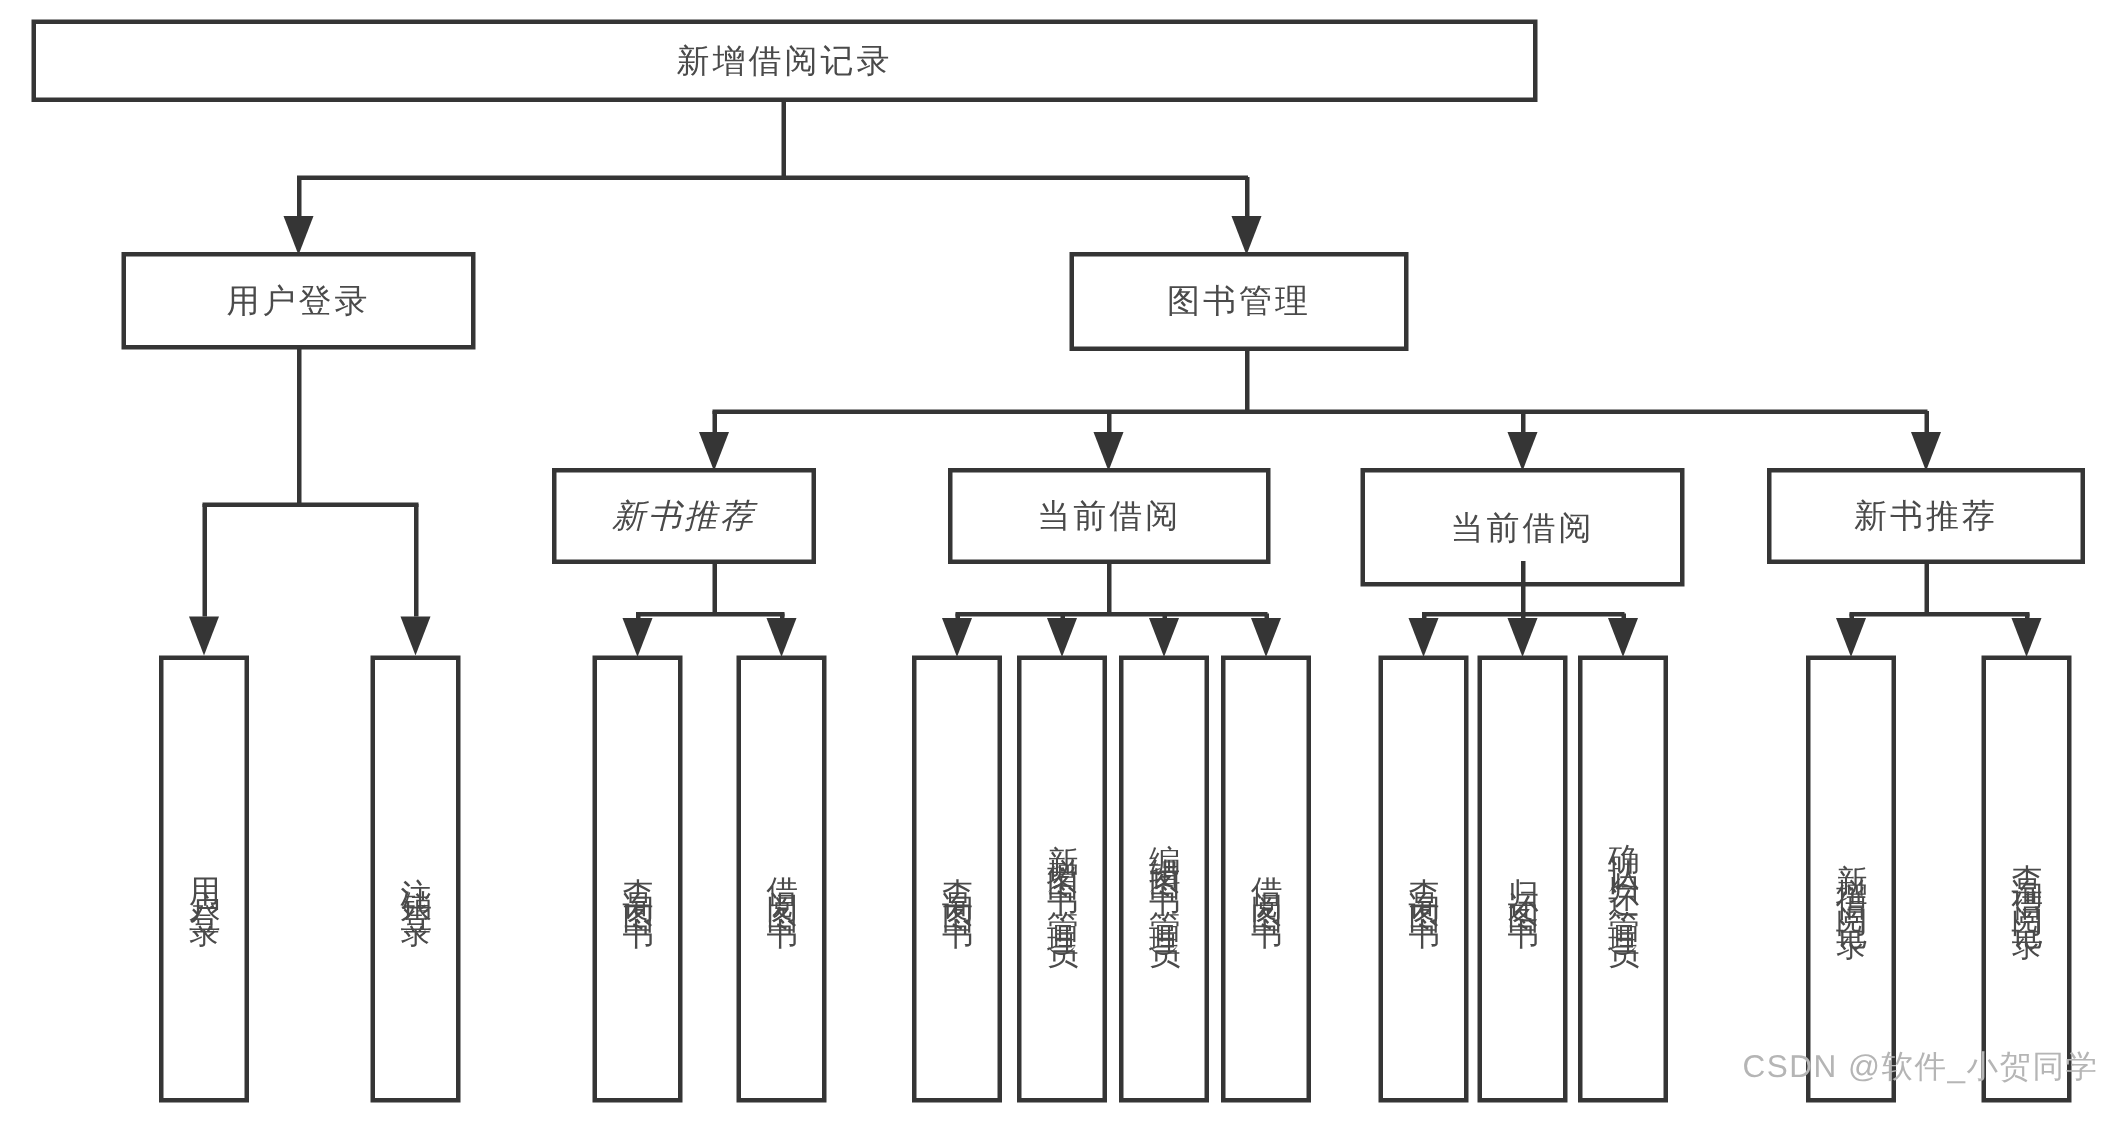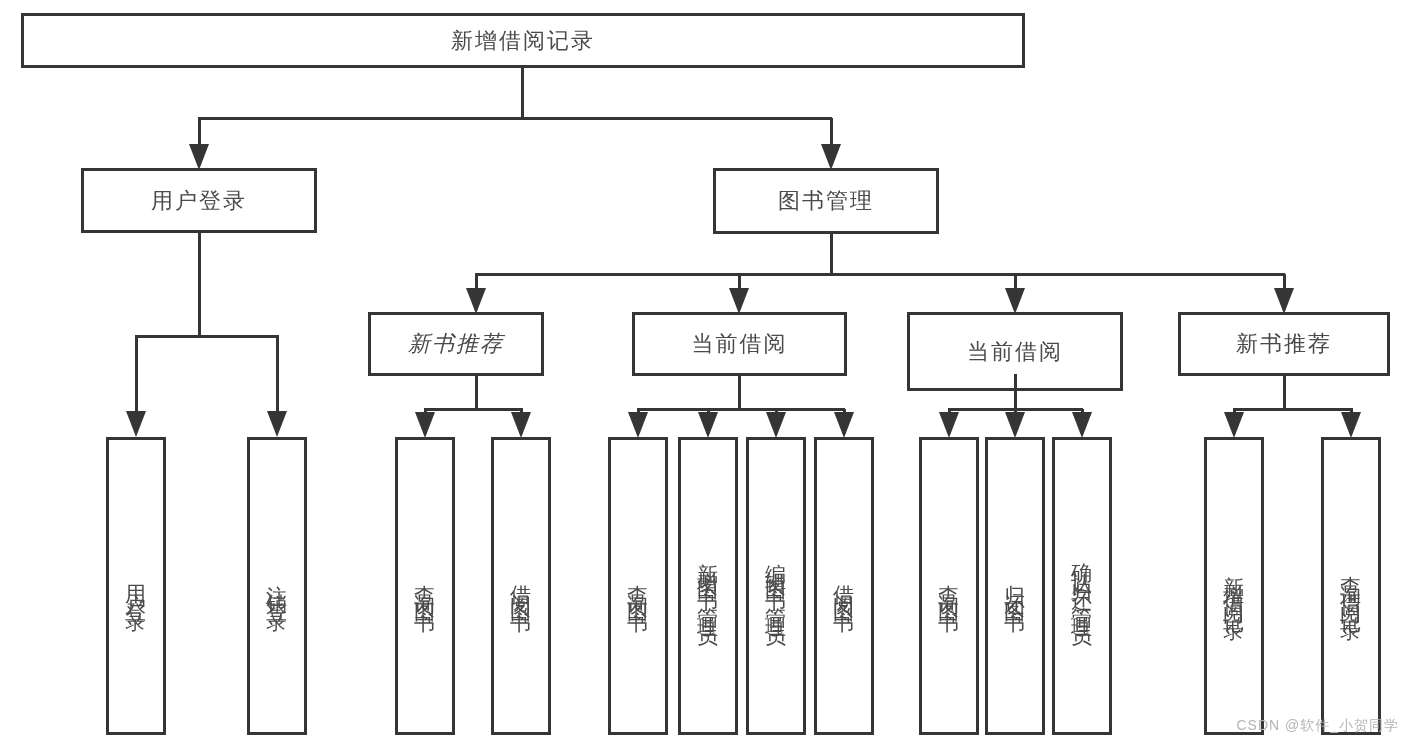--- a/index.html
+++ b/index.html
@@ -22,21 +22,21 @@
   .vline{width:3px;}
 
   .arrow{position:absolute;width:3px;background:#353535;}
   .arrow::after{
     content:"";position:absolute;top:100%;left:-8.5px;width:0;height:0;
     border-left:10px solid transparent;border-right:10px solid transparent;
     border-top:26px solid #353535;
   }
 
   .watermark{
-    position:absolute;right:6px;bottom:12px;color:#b5b5b5;font-size:14px;
+    position:absolute;right:6px;bottom:22px;color:#b5b5b5;font-size:21px;
     letter-spacing:1px;white-space:nowrap;
   }
 </style>
 </head>
 <body>
 
 <div class="canvas">
 
   <div class="node" style="left:21px;top:13px;width:1004px;height:55px;">
     <span>新增借阅记录</span>

